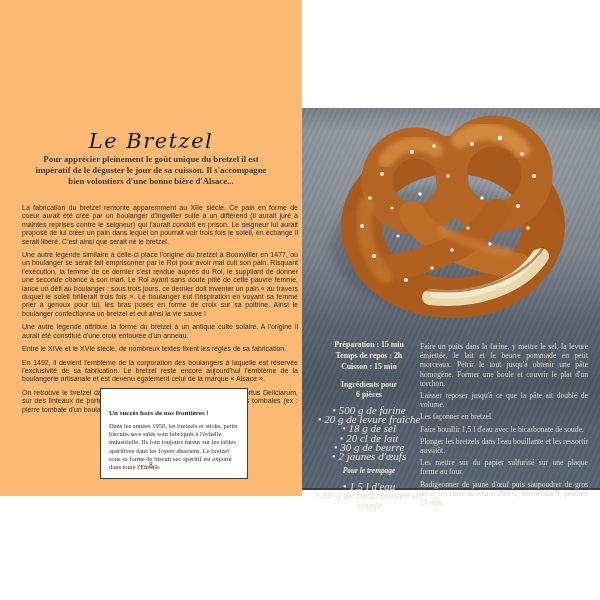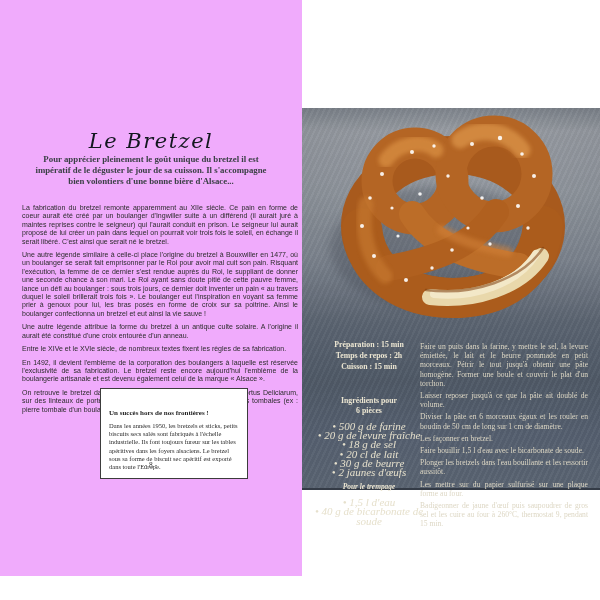--- a/index.html
+++ b/index.html
@@ -1,20 +1,20 @@
 <!DOCTYPE html>
 <html><head>
 <meta charset="utf-8">
 <style>
   html,body{margin:0;padding:0;}
   body{width:600px;height:600px;background:#ffffff;font-family:"Liberation Serif",serif;overflow:hidden;}
   .spread{position:relative;width:600px;height:600px;background:#ffffff;}
 
   
-  .left-page{position:absolute;left:0;top:0;width:302px;height:576px;background:#f0abfc;}
+  .left-page{position:absolute;left:0;top:0;width:302px;height:496px;background:#fdba74;}
   .chapter-title{position:absolute;top:129px;left:0;width:302px;text-align:center;
     font-family:"DejaVu Serif",serif;font-style:italic;font-size:21px;letter-spacing:1.5px;color:#12171f;}
   .intro{position:absolute;top:154px;left:34px;width:234px;text-align:center;
     font-family:"Liberation Serif",serif;font-weight:bold;font-size:8.8px;line-height:11px;color:#3b4046;}
   .history{position:absolute;top:204px;left:22px;width:276px;
     font-family:"Liberation Sans",sans-serif;font-size:7px;line-height:8.4px;color:#2b2b2b;text-align:justify;}
   .history p{margin:0 0 5px 0;}
   .side-box{position:absolute;top:388px;left:100px;width:148px;box-sizing:border-box;
     border:1px solid #3c3c3c;background:#ffffff;padding:20px 8px 7px 8px;}
   .side-box .box-title{font-family:"Liberation Serif",serif;font-weight:bold;font-size:7px;color:#1e1e1e;margin:0 0 5px 0;}
@@ -25,21 +25,21 @@
   
   .right-page{position:absolute;left:302px;top:108px;width:298px;height:380px;
     background:
       radial-gradient(ellipse 80% 45% at 52% 16%, rgba(255,255,255,0.10), rgba(255,255,255,0) 70%),
       repeating-linear-gradient(115deg, rgba(255,255,255,0.03) 0 2px, rgba(0,0,0,0.03) 2px 5px),
       linear-gradient(180deg,#777d85 0%,#8f949b 6%,#898f97 22%,#7a818b 40%,#5b6471 56%,#4f5966 72%,#566070 88%,#5a6472 100%);
     border-bottom:2px solid #343b46;}
   .photo{position:absolute;top:2px;left:20px;width:262px;height:210px;}
   .recipe-meta{position:absolute;top:231px;left:4px;width:126px;text-align:center;color:#ece6d2;}
   .meta-line{font-family:"Liberation Serif",serif;font-weight:bold;font-size:7.8px;line-height:11px;}
-  .ing-heading{margin-top:24px;font-family:"Liberation Serif",serif;font-weight:bold;font-size:7.8px;line-height:10px;}
+  .ing-heading{margin-top:8px;font-family:"Liberation Serif",serif;font-weight:bold;font-size:7.8px;line-height:10px;}
   .ing-list{margin-top:6px;}
   .ing-item{font-family:"Liberation Serif",serif;font-style:italic;font-size:11px;line-height:9.2px;color:#e6e0cc;}
   .soak-heading{margin-top:5px;font-family:"Liberation Serif",serif;font-weight:bold;font-style:italic;font-size:7.4px;line-height:10px;text-align:center;}
   .soak-list{margin-top:6px;}
   .steps{position:absolute;top:234px;left:118px;width:176px;text-align:justify;}
   .steps p{margin:0 8px 3px 0;font-family:"Liberation Serif",serif;font-size:7.6px;line-height:9.2px;color:#ddd7c4;}
 </style>
 </head>
 <body>
 
@@ -146,21 +146,20 @@
       <div class="soak-heading">Pour le trempage</div>
       <div class="soak-list">
         <div class="ing-item">• 1,5 l d'eau</div>
         <div class="ing-item">• 40 g de bicarbonate de soude</div>
       </div>
     </div>
 
     <div class="steps">
       <p>Faire un puits dans la farine, y mettre le sel, la levure émiettée, le lait et le beurre pommade en petit morceaux. Pétrir le tout jusqu'à obtenir une pâte homogène. Former une boule et couvrir le plat d'un torchon.</p>
       <p>Laisser reposer jusqu'à ce que la pâte ait doublé de volume.</p>
-      <p>Diviser la pâte en 6 morceaux égaux et les rouler en boudin de 50 cm de long sur 1 cm de diamètre.</p>
       <p>Les façonner en bretzel.</p>
       <p>Faire bouillir 1,5 l d'eau avec le bicarbonate de soude.</p>
       <p>Plonger les bretzels dans l'eau bouillante et les ressortir aussitôt.</p>
       <p>Les mettre sur du papier sulfurisé sur une plaque forme au four.</p>
       <p>Badigeonner de jaune d'œuf puis saupoudrer de gros sel et les cuire au four à 260°C, thermostat 9, pendant 15 min.</p>
     </div>
 
   </div>
 </div>
 

